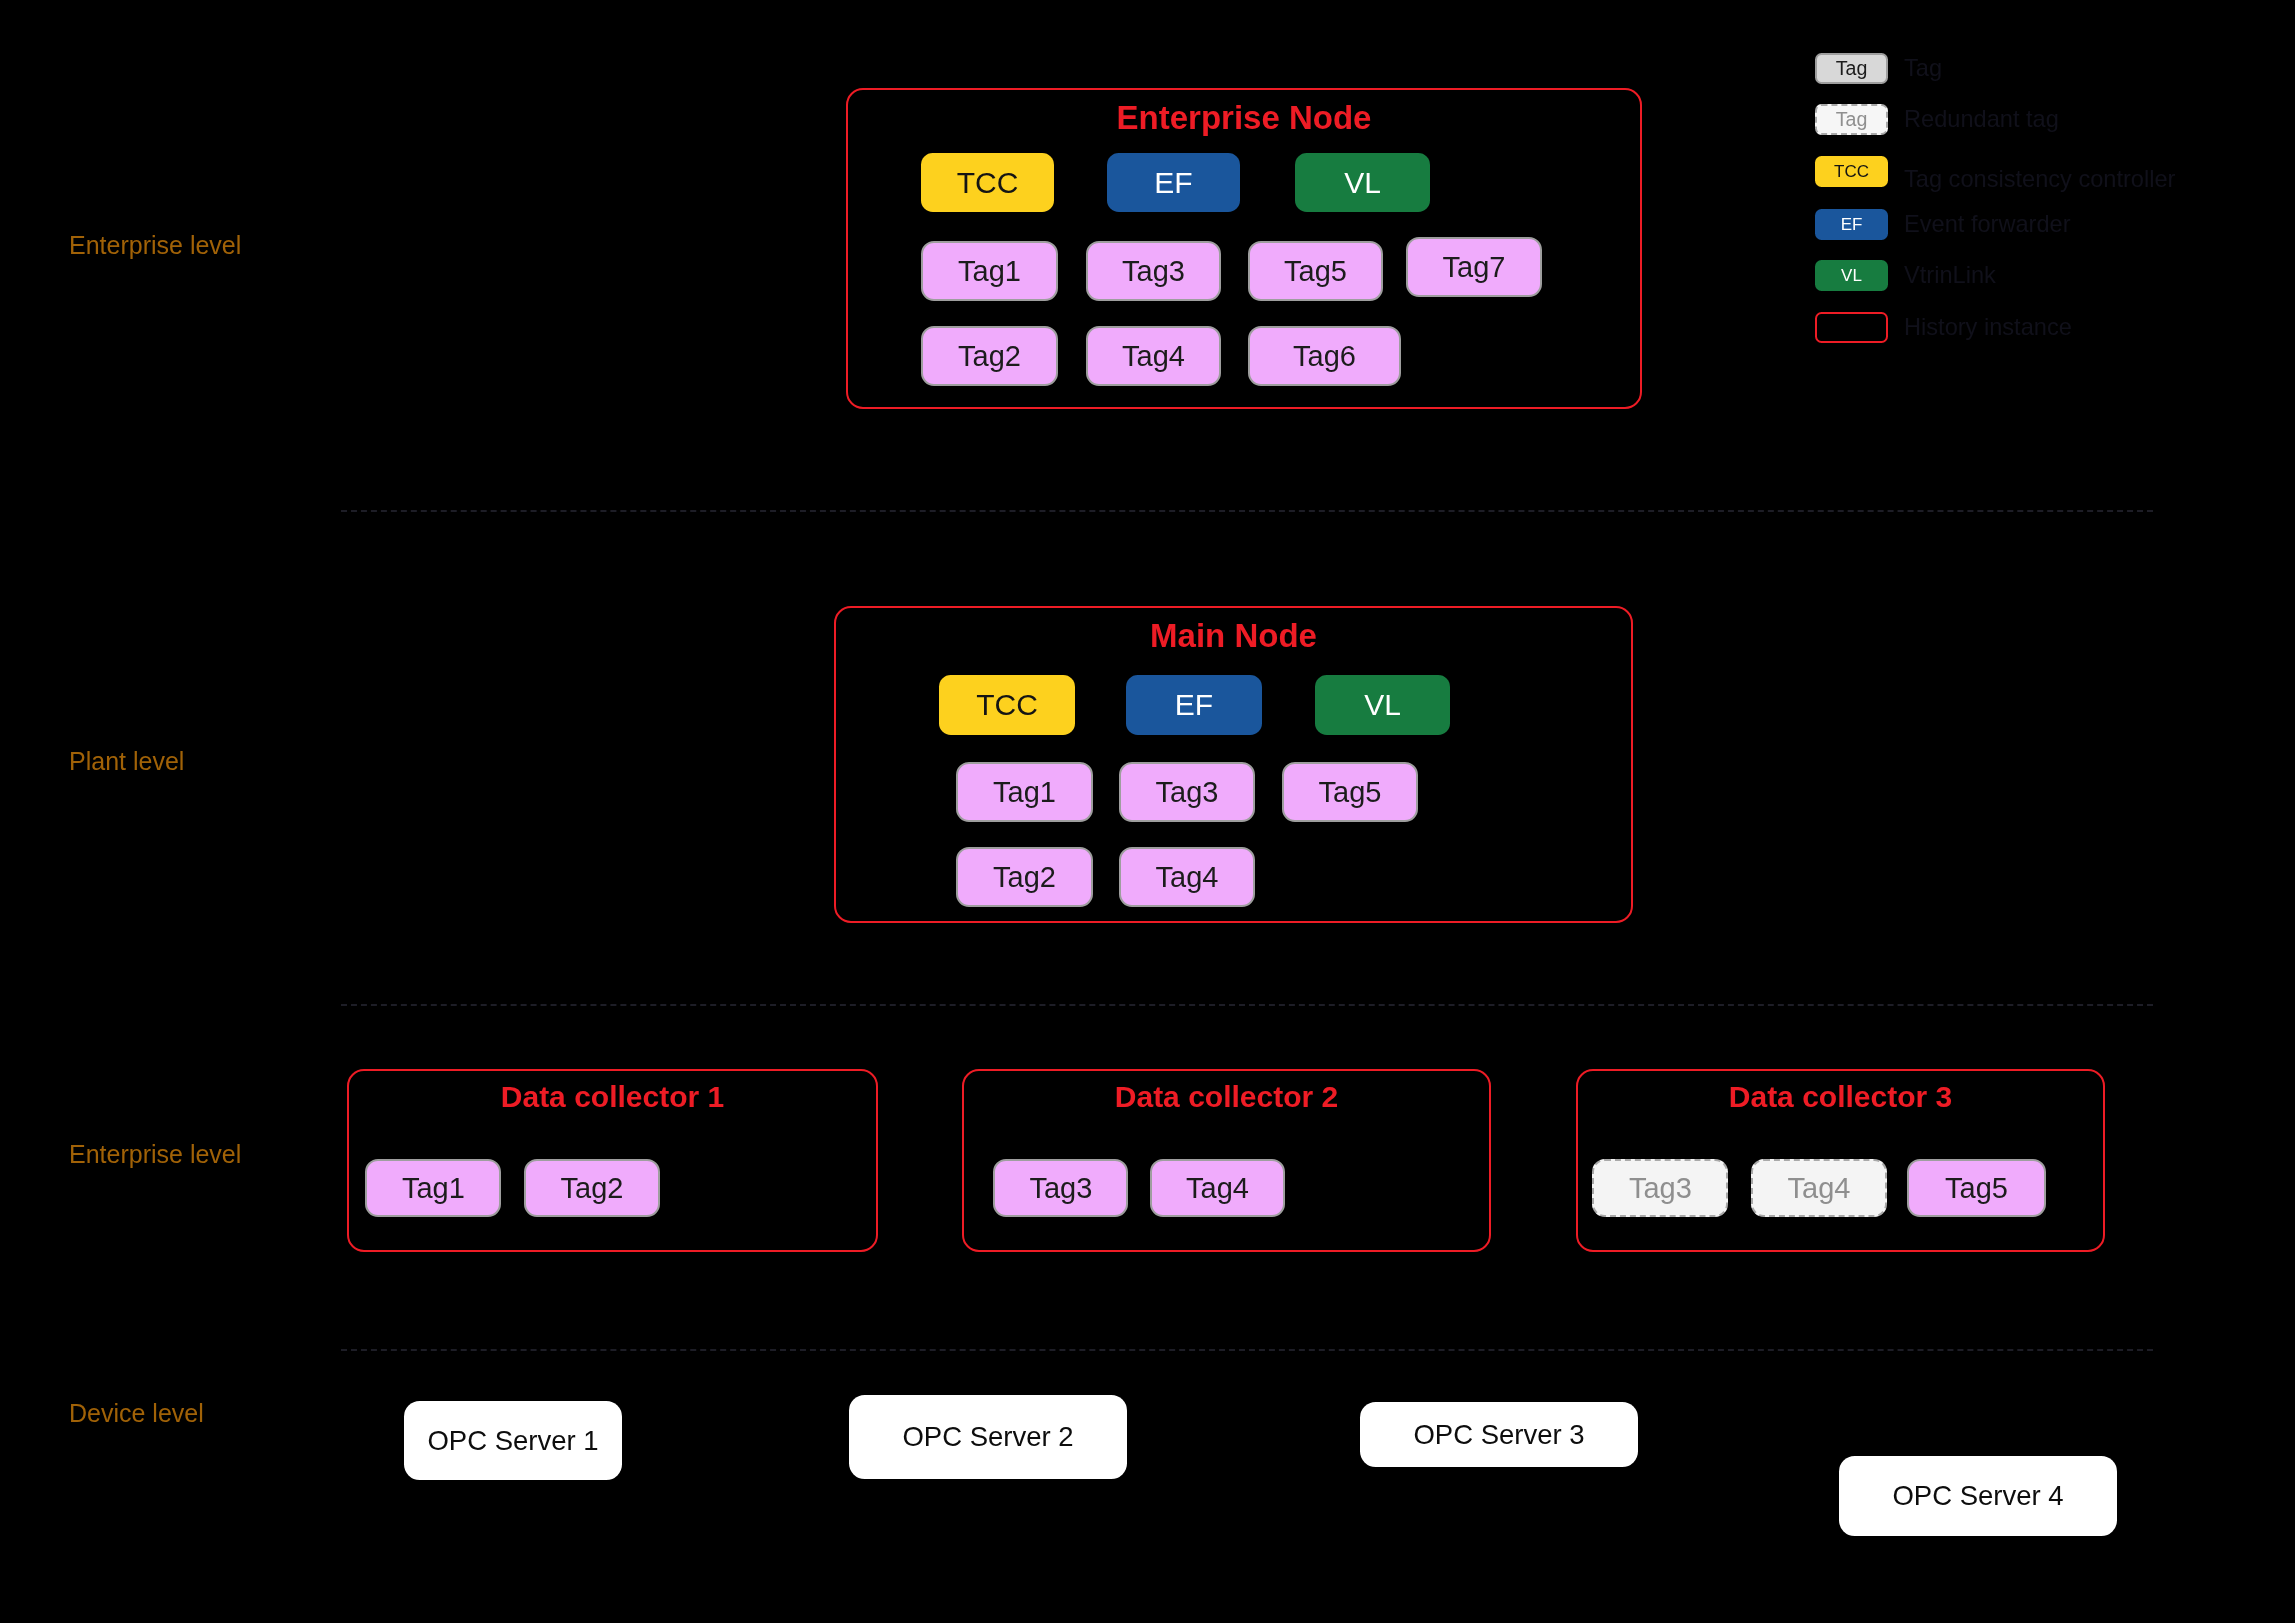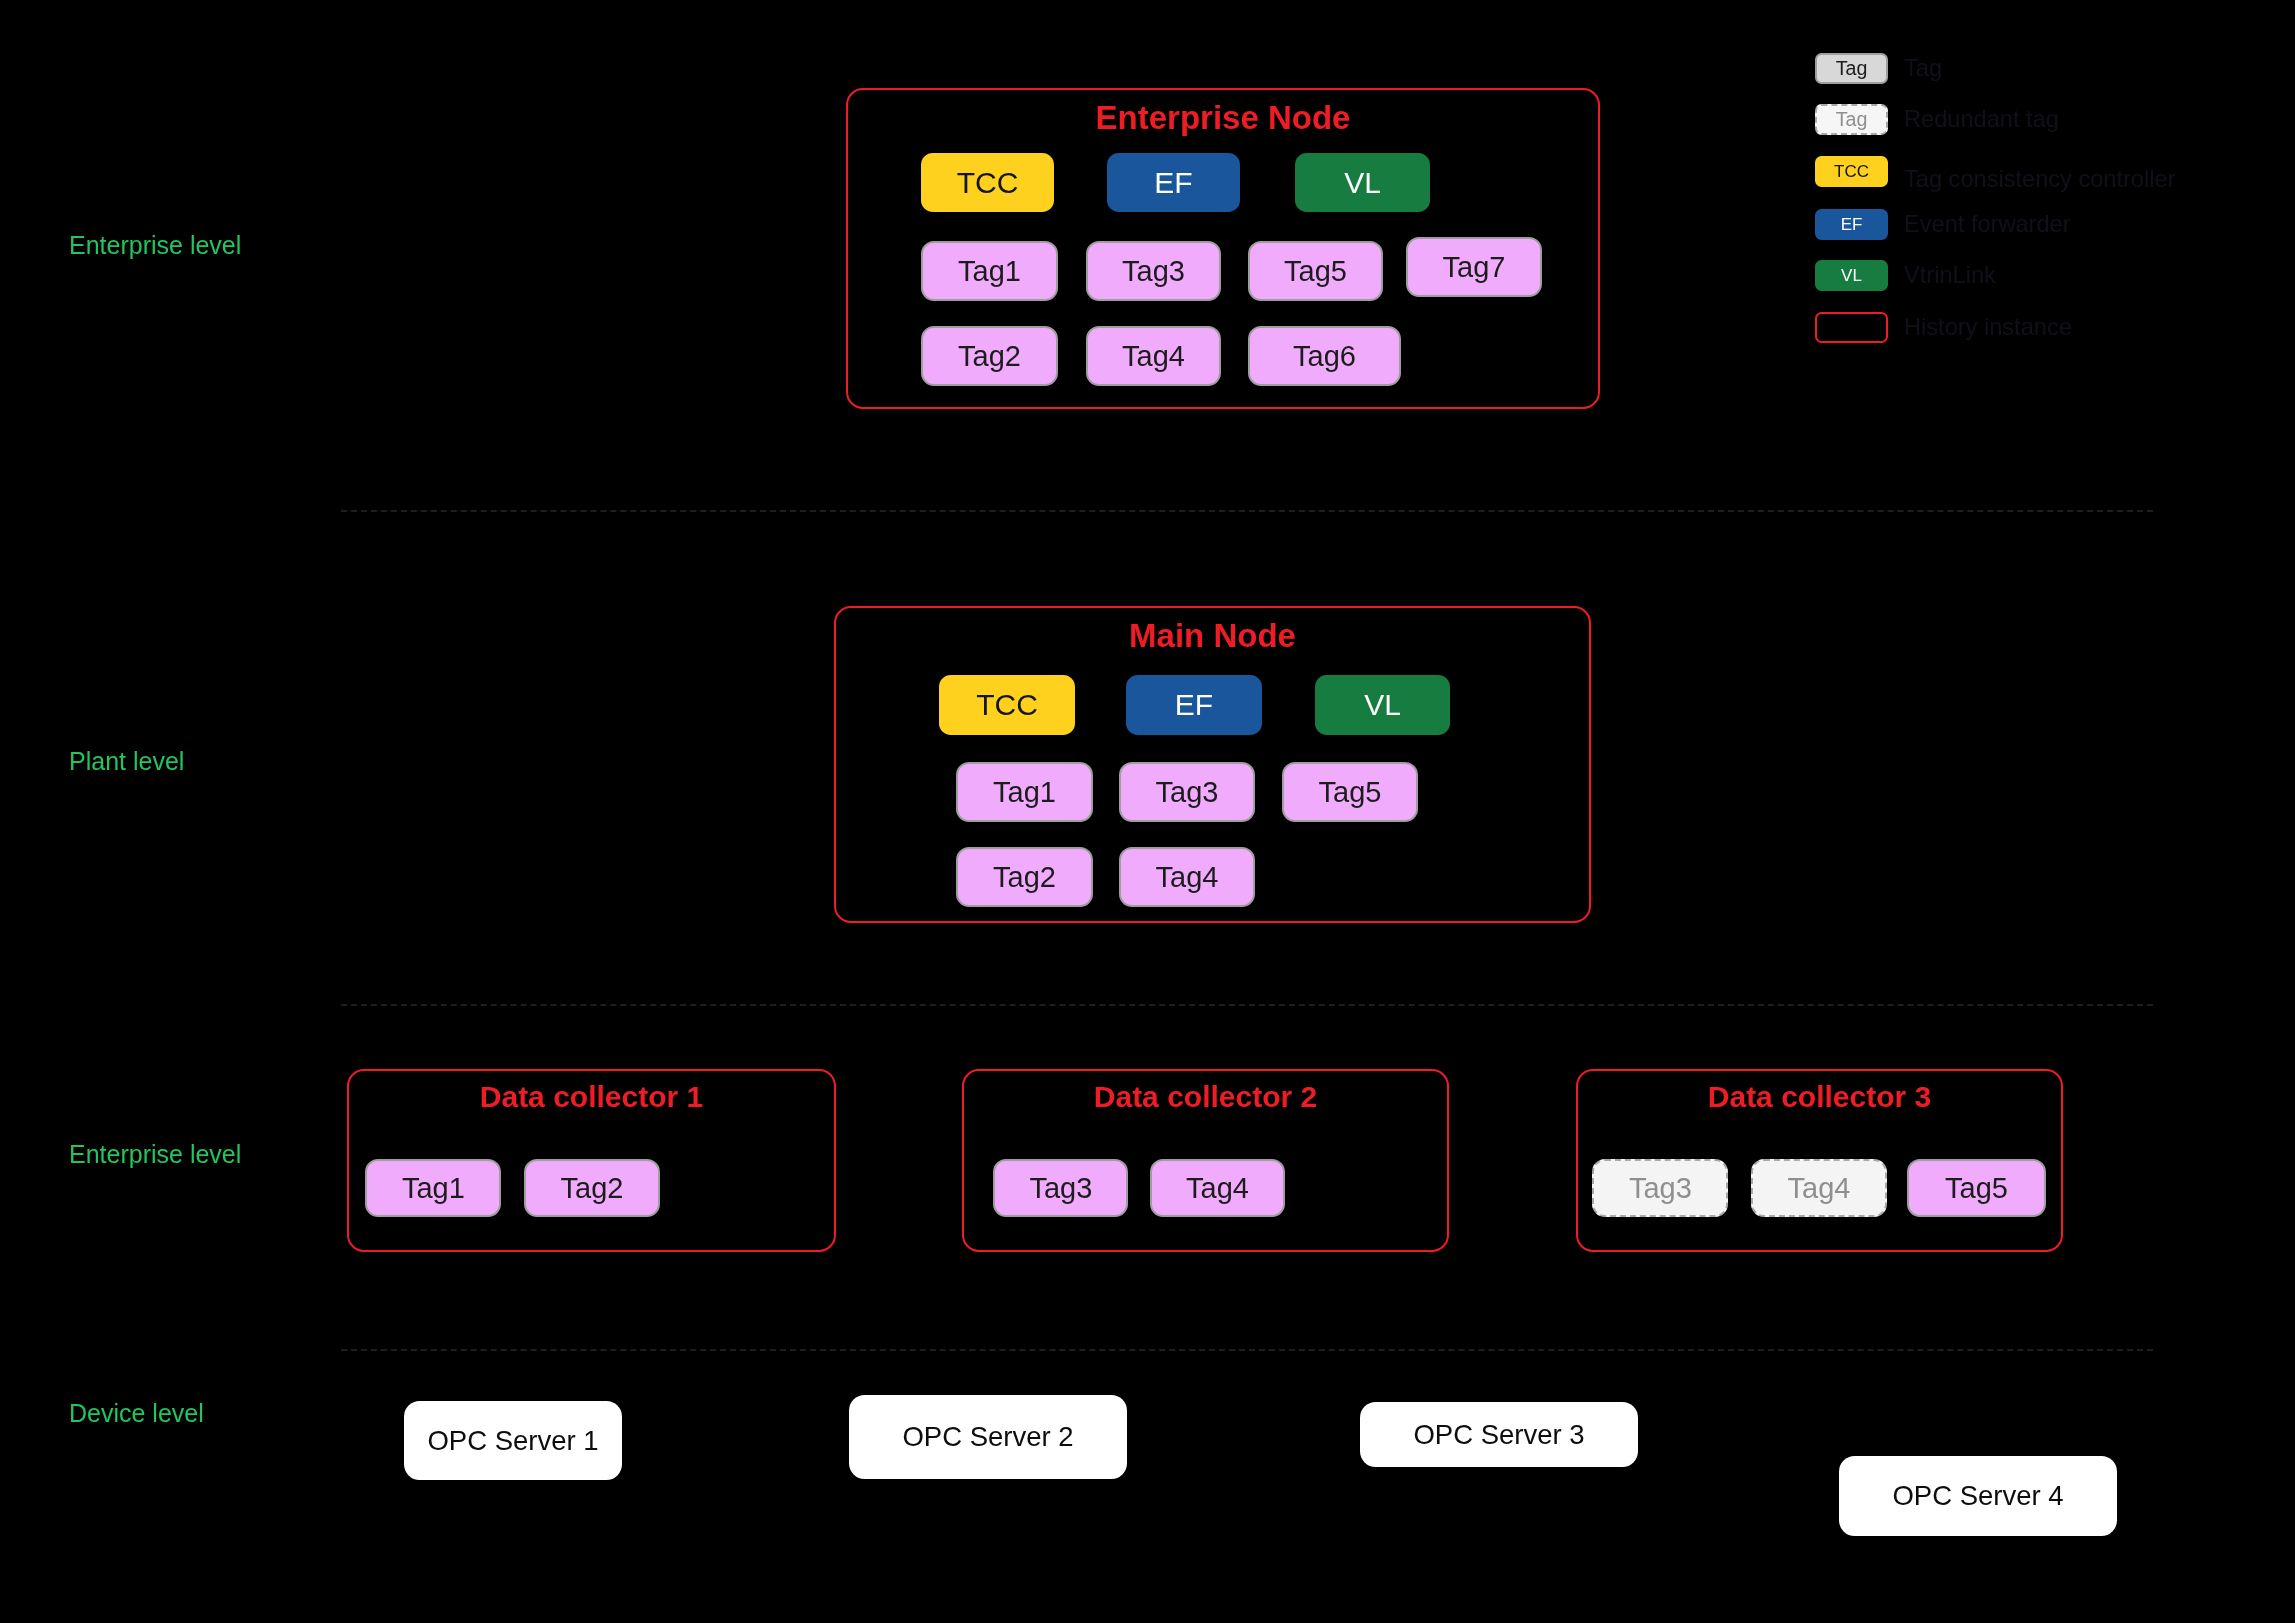--- a/index.html
+++ b/index.html
@@ -1,28 +1,28 @@
 <!DOCTYPE html>
 <html style="font-size:10.5px"><head>
 <meta charset="utf-8">
 <style>
   html,body{margin:0;padding:0;background:#000;}
   .canvas{
     position:relative;width:2295px;height:1623px;background:#000;
     font-family:"Liberation Sans",sans-serif;overflow:hidden;
   }
   .level-label{
-    position:absolute;left:69px;font-size:25px;line-height:31px;color:#22c55e;
+    position:absolute;left:69px;font-size:25px;line-height:31px;color:#a16207;
   }
   .sep{
     position:absolute;left:341px;width:1812px;height:0;
     border-top:2.6px dashed #1d1d26;
   }
   .node-box{
-    position:absolute;border:2.6px solid #ee1c25;border-radius:17px;background:transparent;
+    position:absolute;border:2.6px solid #ee1c25;border-radius:17px;background:transparent;padding-left:42px;
   }
   .node-title{
     position:absolute;top:9.2px;left:0;right:0;text-align:center;
     font-size:33px;font-weight:bold;color:#ee1c25;
   }
   .dc-title{font-size:30px;}
   .chip{
     position:absolute;display:flex;align-items:center;justify-content:center;
     border-radius:11.8px;font-size:30px;font-weight:500;
   }

